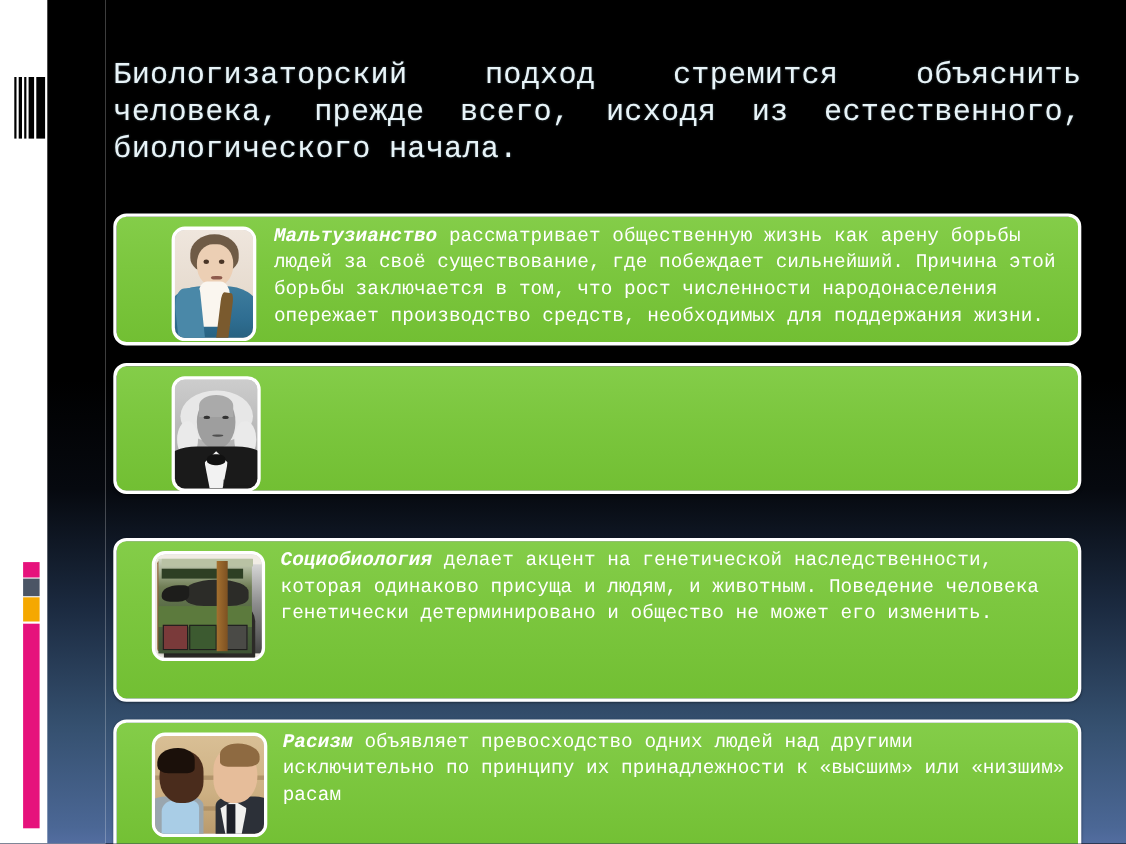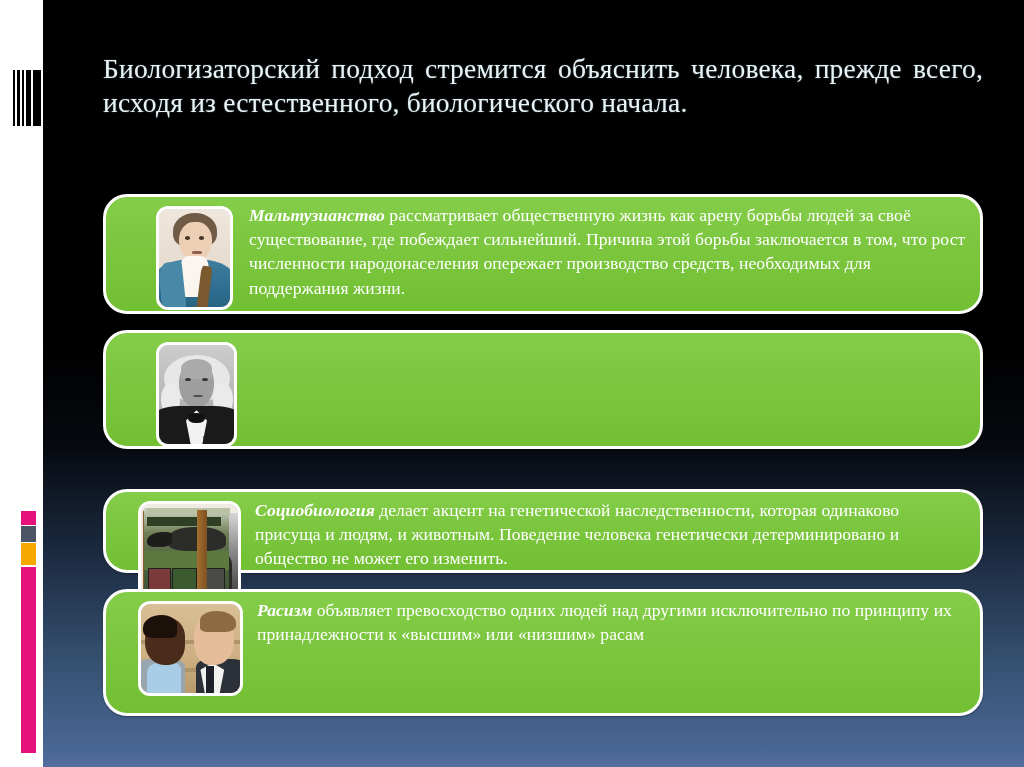--- a/index.html
+++ b/index.html
@@ -5,21 +5,21 @@
   html, body {
     margin: 0;
     padding: 0;
     background: #000;
   }
   .slide {
     position: relative;
     width: 1024px;
     height: 767px;
     overflow: hidden;
-    font-family: Liberation Serif, serif;
+    font-family: Liberation Mono, monospace;
     background:
       linear-gradient(to bottom,
         #000000 0%,
         #000000 45%,
         #06090f 58%,
         #1b2a40 72%,
         #35506f 86%,
         #4b6795 98%,
         #536da0 100%);
   }
@@ -100,31 +100,31 @@
     position: absolute;
     left: 103px;
     top: 194px;
     width: 880px;
     z-index: 5;
   }
   .card {
     position: relative;
     background: linear-gradient(to bottom, #84cd49 0%, #7cc73f 40%, #72bf33 100%);
     border: 3px solid #ffffff;
-    border-radius: 24px;
+    border-radius: 12px;
     box-sizing: border-box;
     display: flex;
     align-items: flex-start;
     padding: 7px 12px 7px 12px;
     margin-bottom: 16px;
     box-shadow: 0 1px 2px rgba(0,0,0,0.35);
   }
   .card.c1 { height: 120px; }
   .card.c2 { height: 119px; }
-  .card.c3 { height: 84px; margin-top: 40px; }
+  .card.c3 { height: 149px; margin-top: 40px; }
   .card.c4 { height: 127px; }
 
   .thumb {
     flex: 0 0 auto;
     border: 3px solid #ffffff;
     border-radius: 12px;
     box-sizing: border-box;
     overflow: hidden;
     margin-left: 38px;
     margin-top: 2px;

